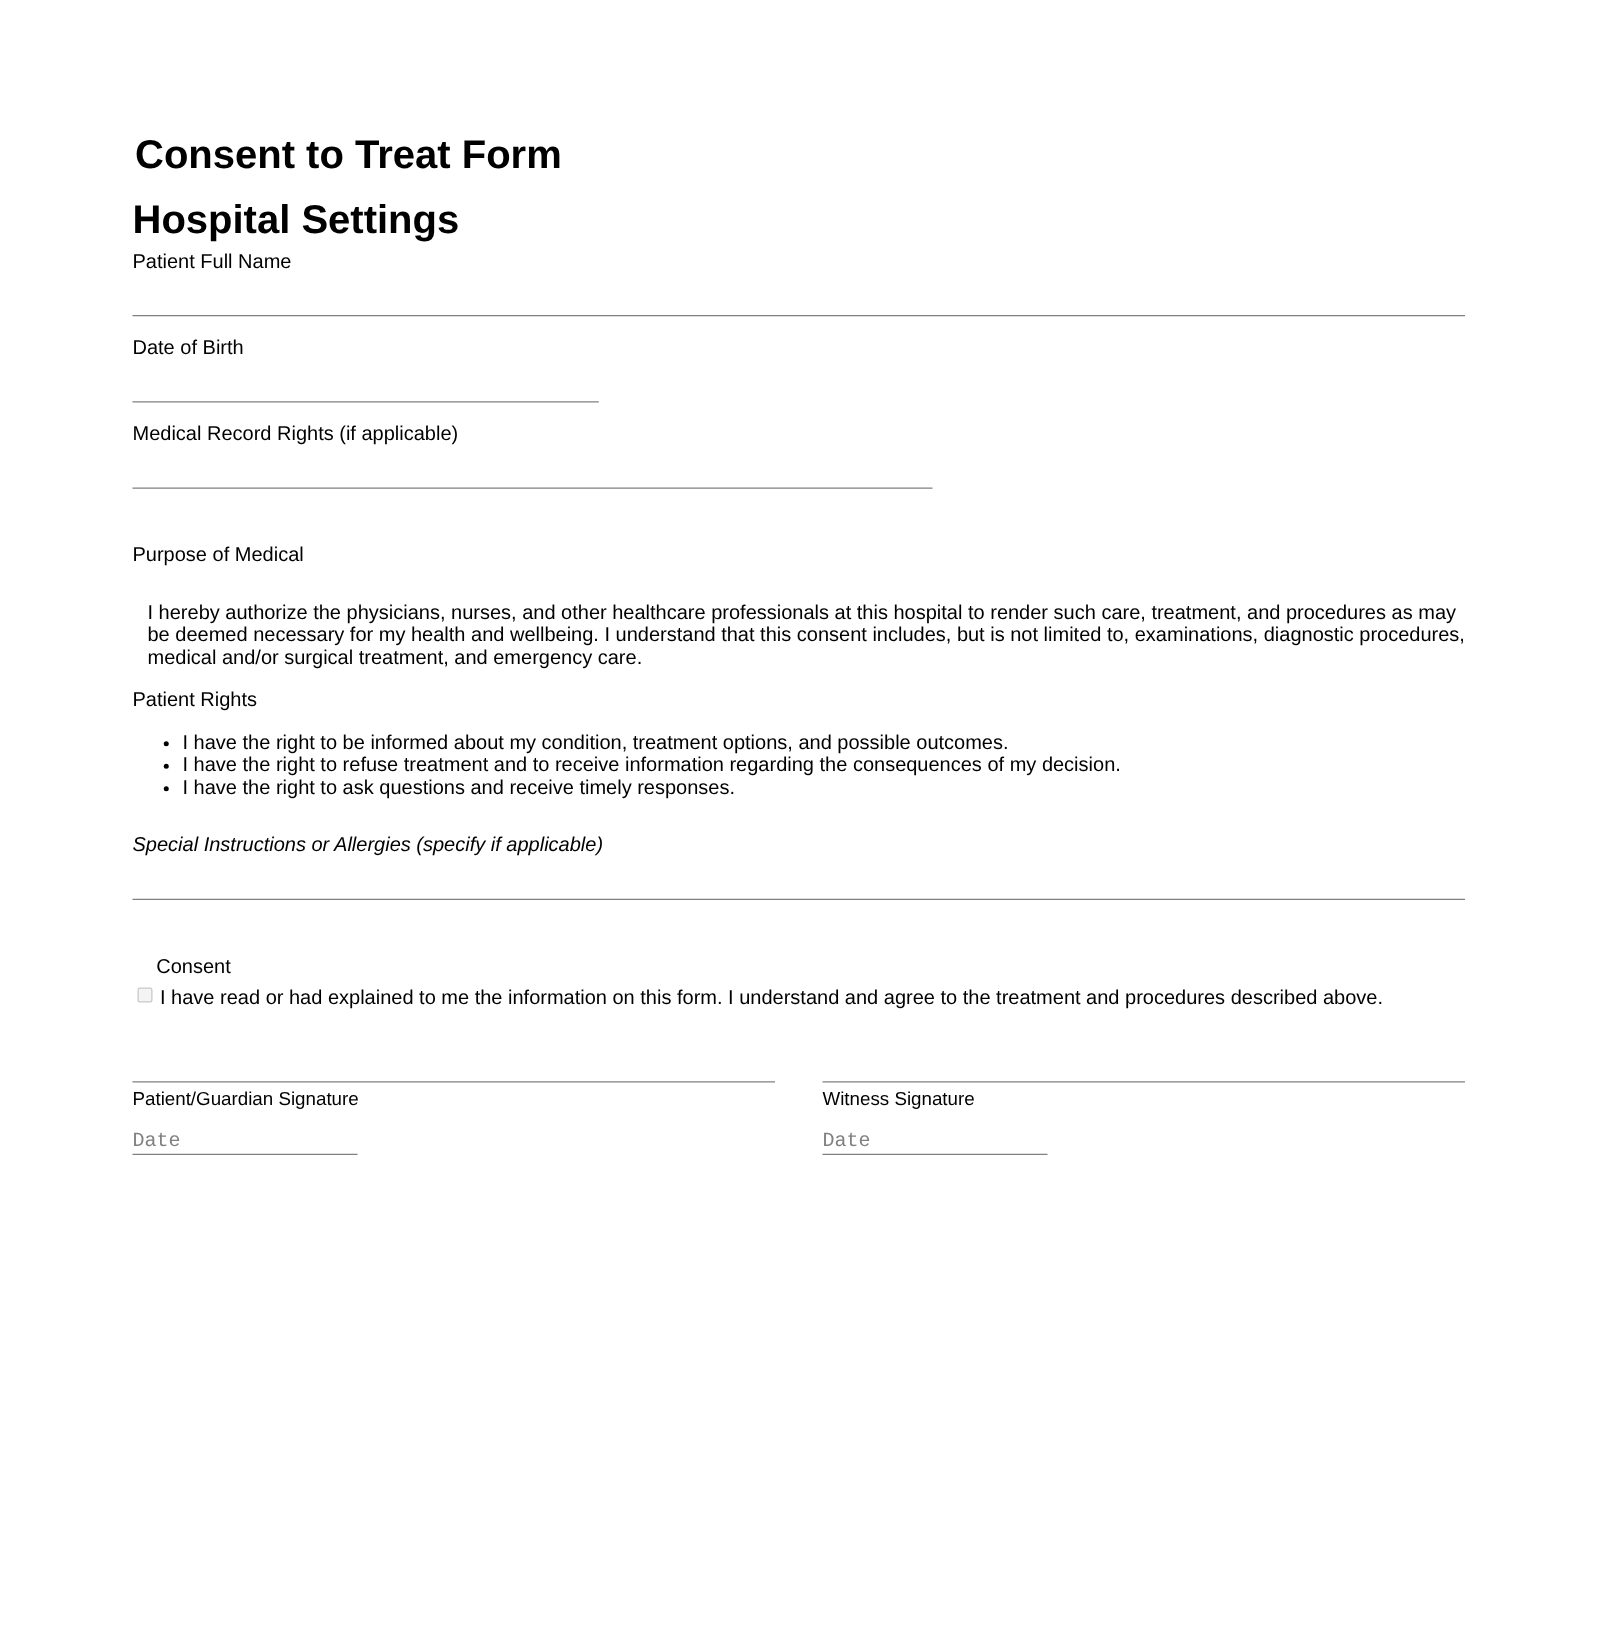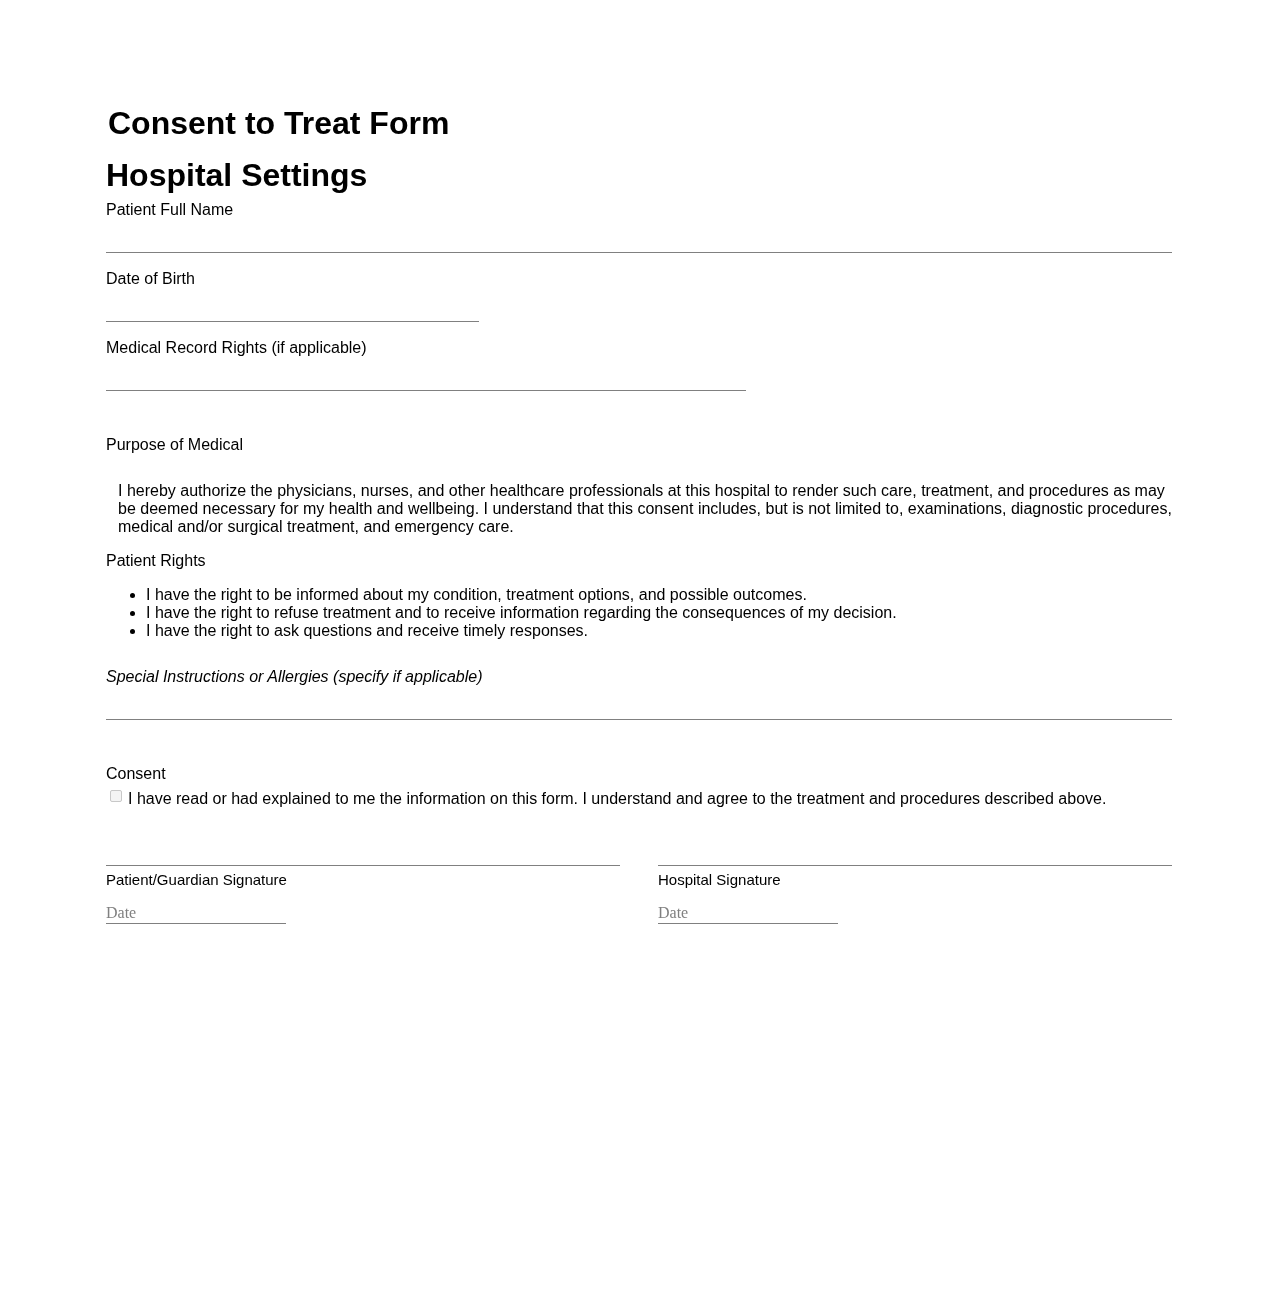--- a/index.html
+++ b/index.html
@@ -123,21 +123,21 @@
     .date-field {
       position: absolute;
       top: 37px;
       left: 0;
       width: 180px;
       height: 22px;
       border: none;
       border-bottom: 1px solid #808080;
       padding: 0;
       margin: 0;
-      font-family: Liberation Serif, serif;
+      font-family: Liberation Mono, monospace;
       font-size: 16px;
       color: #000;
       background: transparent;
       outline: none;
       box-sizing: border-box;
     }
     .date-field::placeholder {
       color: #808080;
     }
   </style>
@@ -164,31 +164,31 @@
   <div class="label" style="top:552px;">Patient Rights</div>
   <ul class="rights">
     <li>I have the right to be informed about my condition, treatment options, and possible outcomes.</li>
     <li>I have the right to refuse treatment and to receive information regarding the consequences of my decision.</li>
     <li>I have the right to ask questions and receive timely responses.</li>
   </ul>
 
   <div class="label" style="top:668px;font-style:italic;">Special Instructions or Allergies (specify if applicable)</div>
   <input class="field-line" type="text" style="top: 697px; width: 1066px; height: 22px;" value="">
 
-  <div class="label" style="top:765px;">Consent</div>
+  <div class="label" style="top:765px;margin-left:19px;">Consent</div>
   <div class="consent-row">
     <div class="checkbox"></div>
     <span class="consent-text">I have read or had explained to me the information on this form. I understand and agree to the treatment and procedures described above.</span>
   </div>
 
   <div class="sig-block" style="left:0;">
     <div class="sig-line"></div>
     <div class="sig-label">Patient/Guardian Signature</div>
     <input class="date-field" type="text" placeholder="Date" style="">
   </div>
 
   <div class="sig-block" style="left:552px;">
     <div class="sig-line"></div>
-    <div class="sig-label">Hospital Signature</div>
+    <div class="sig-label">Witness Signature</div>
     <input class="date-field" type="text" placeholder="Date" style="">
   </div>
 
 </div>
 
 </body></html>

